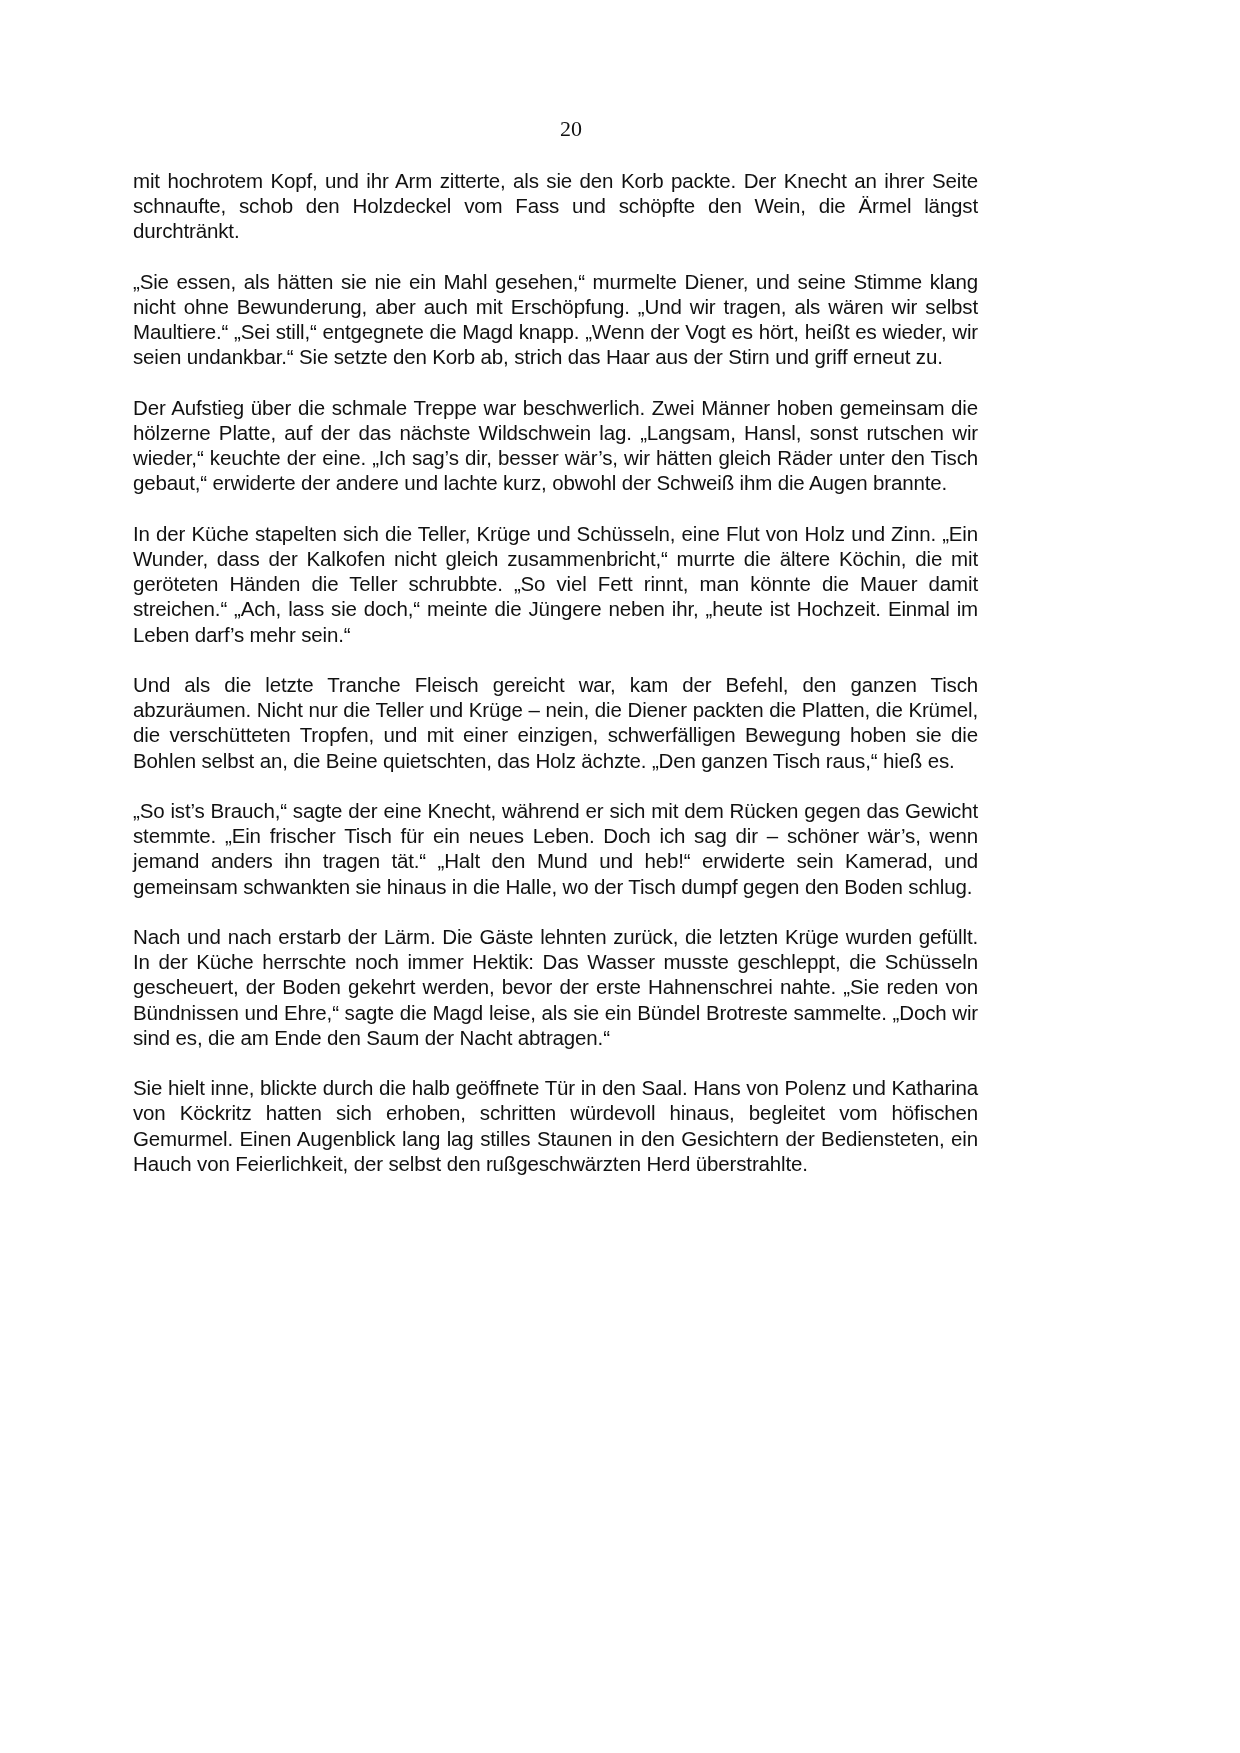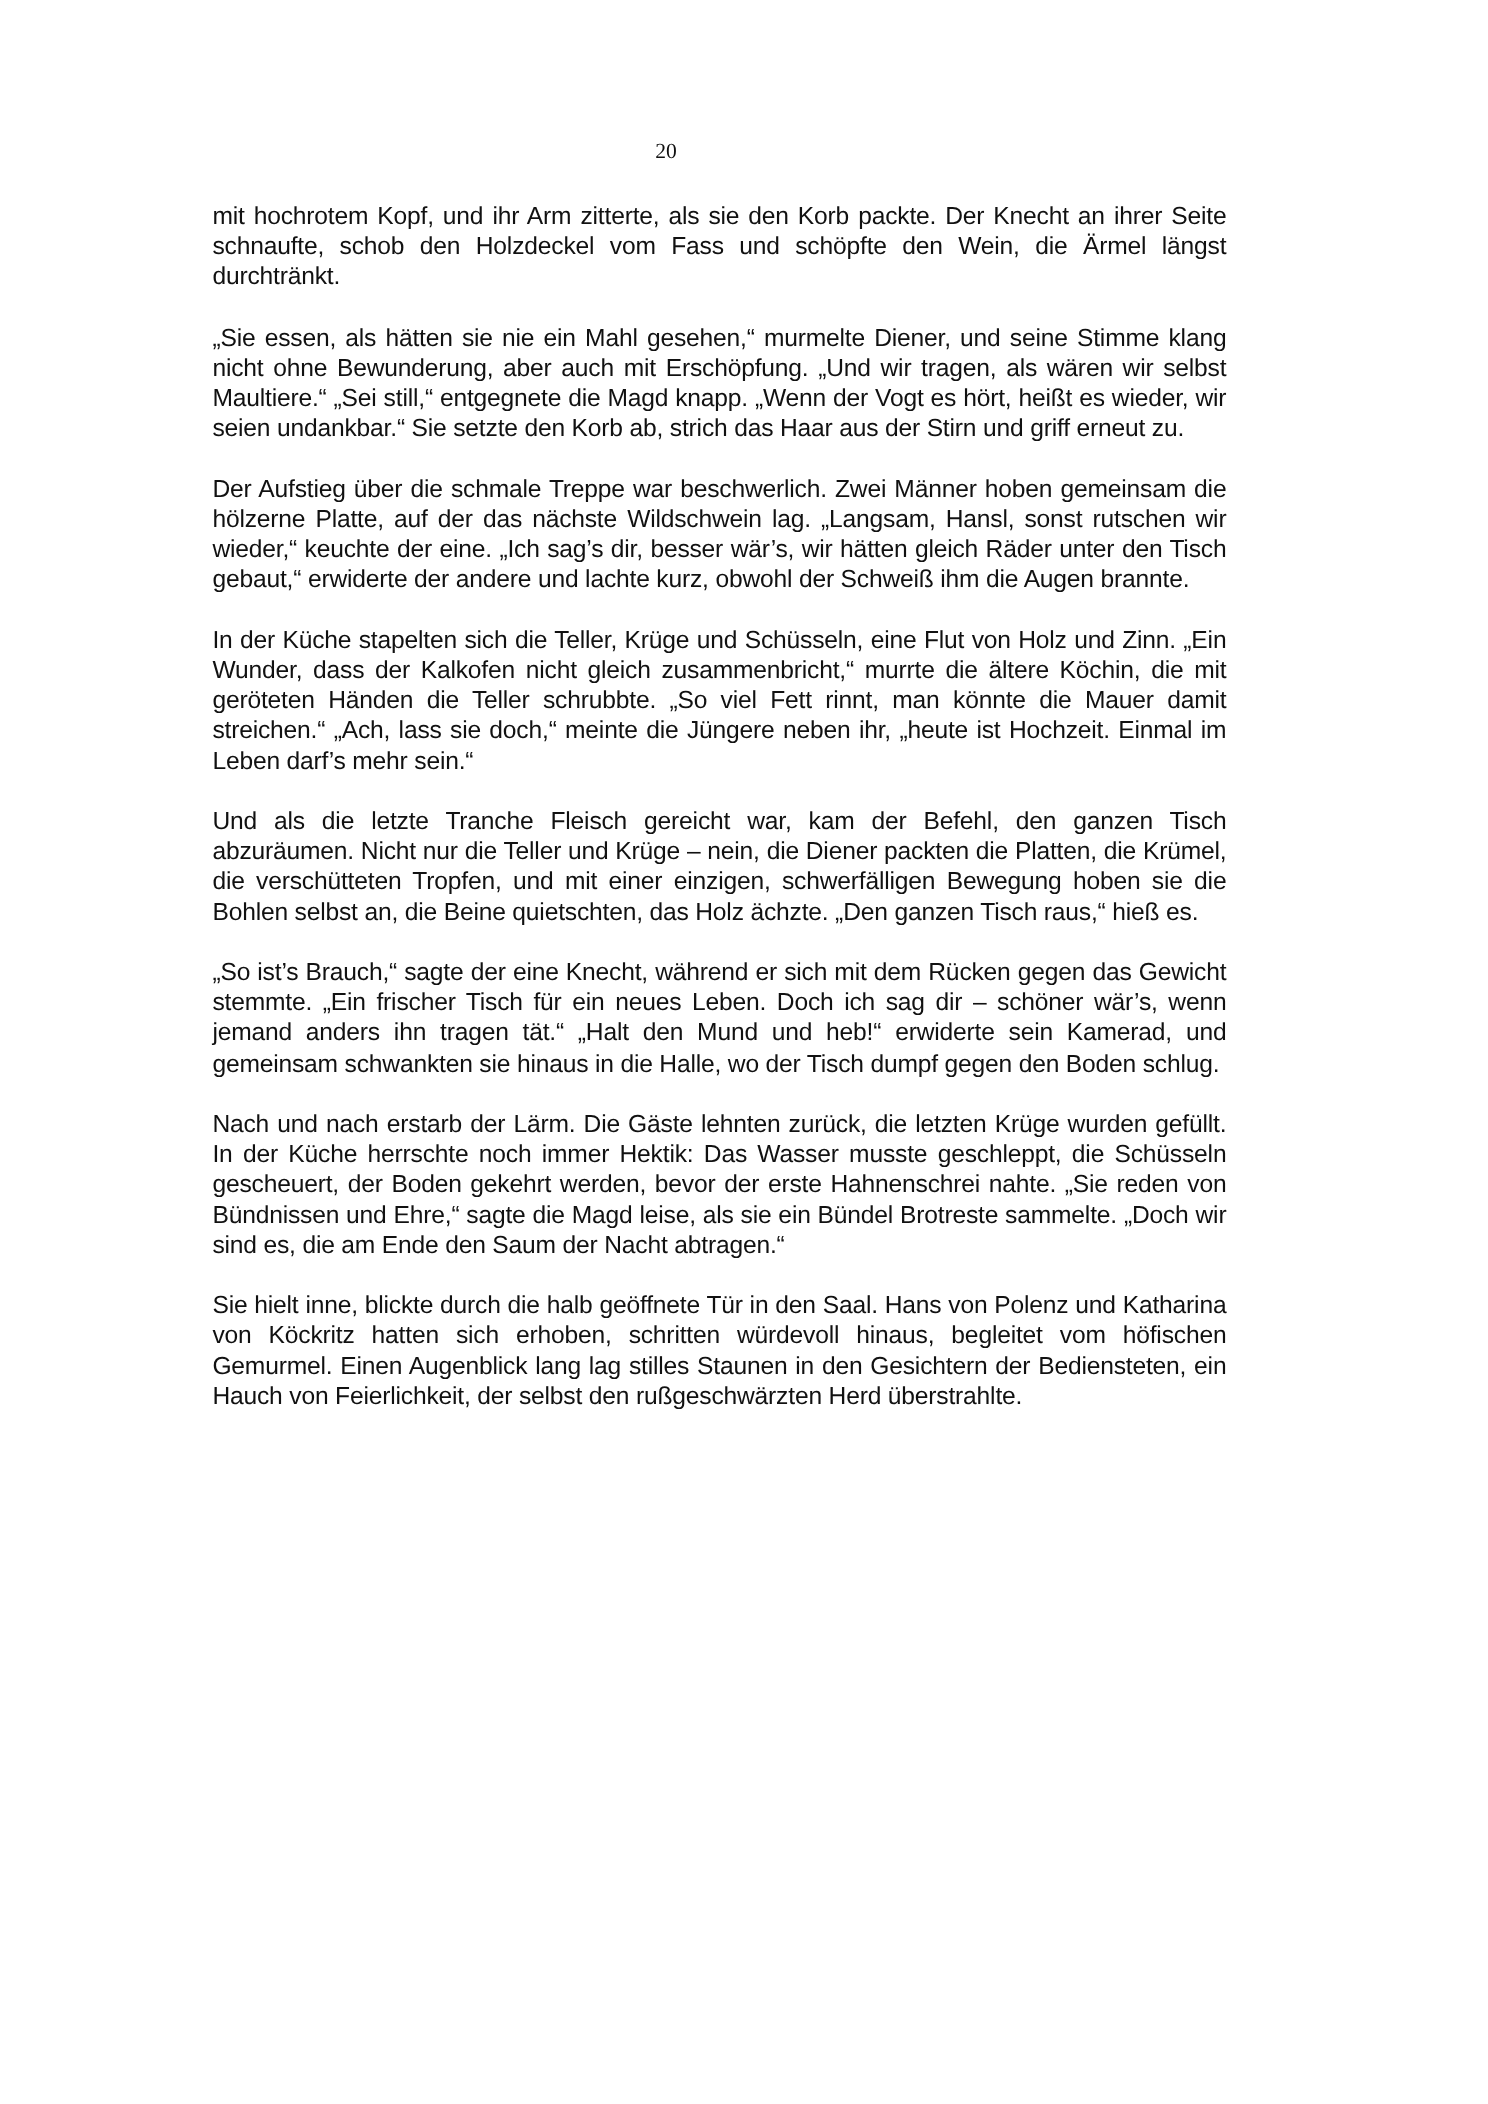--- a/index.html
+++ b/index.html
@@ -17,38 +17,37 @@
       position: absolute;
       left: 0;
       top: 0;
       width: 1240px;
       height: 1753px;
       background: #ffffff;
     }
     .page-number {
       position: absolute;
       top: 116px;
-      left: 0;
+      left: 16px;
       width: 1110px;
       text-align: center;
       font-family: "Liberation Serif", "DejaVu Serif", serif;
-      font-size: 18px;
+      font-size: 22px;
       color: #111111;
     }
     .body-text {
       position: absolute;
       left: 133px;
       top: 168px;
       width: 845px;
       font-family: "Liberation Sans", "DejaVu Sans", sans-serif;
       font-size: 20.5px;
       line-height: 25.2px;
       color: #111111;
       letter-spacing: -0.15px;
-      margin-left: 44px;
     }
     .body-text p {
       margin: 0 0 25.2px 0;
       text-align: justify;
       hyphens: none;
     }
   </style>
 </head>
 <body>
 

